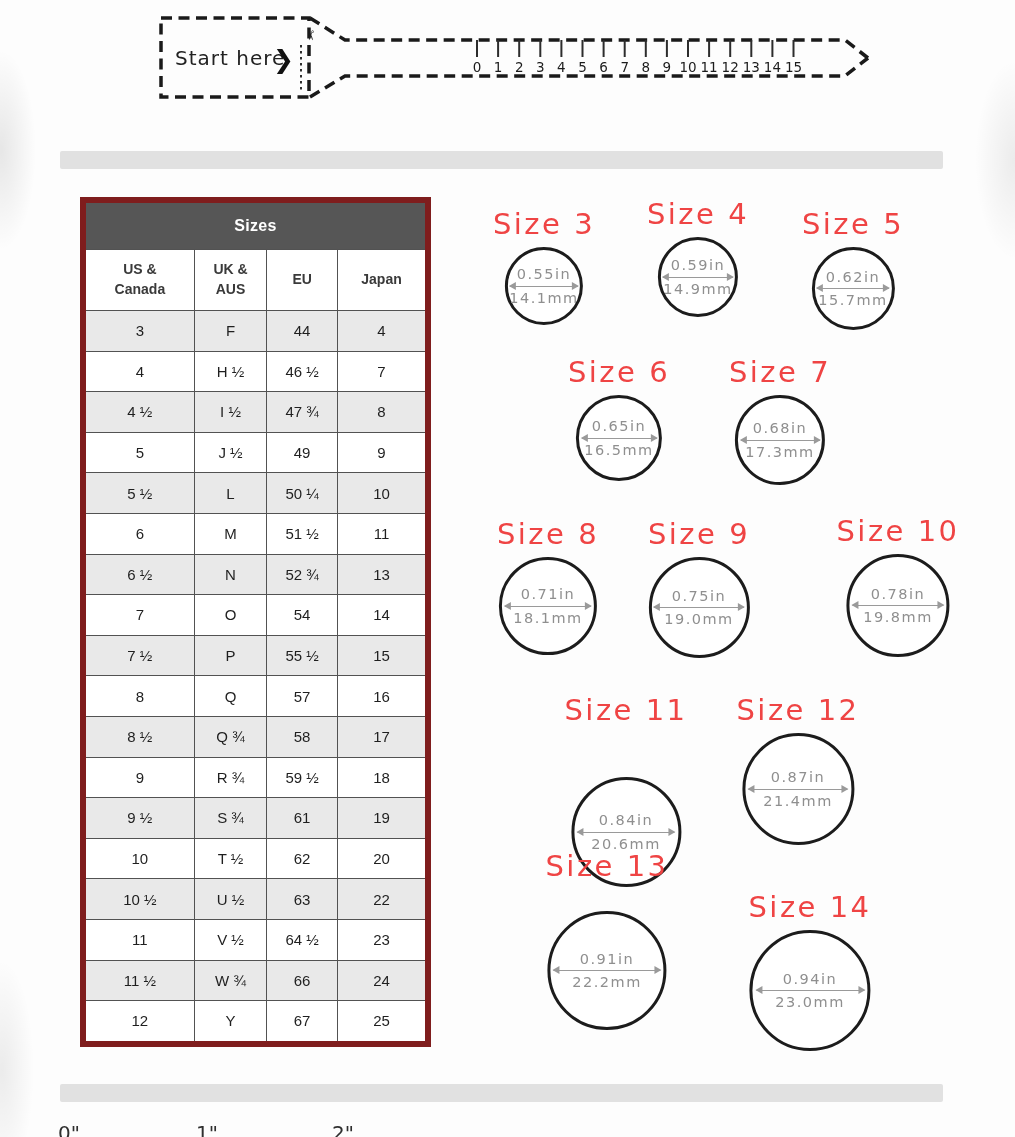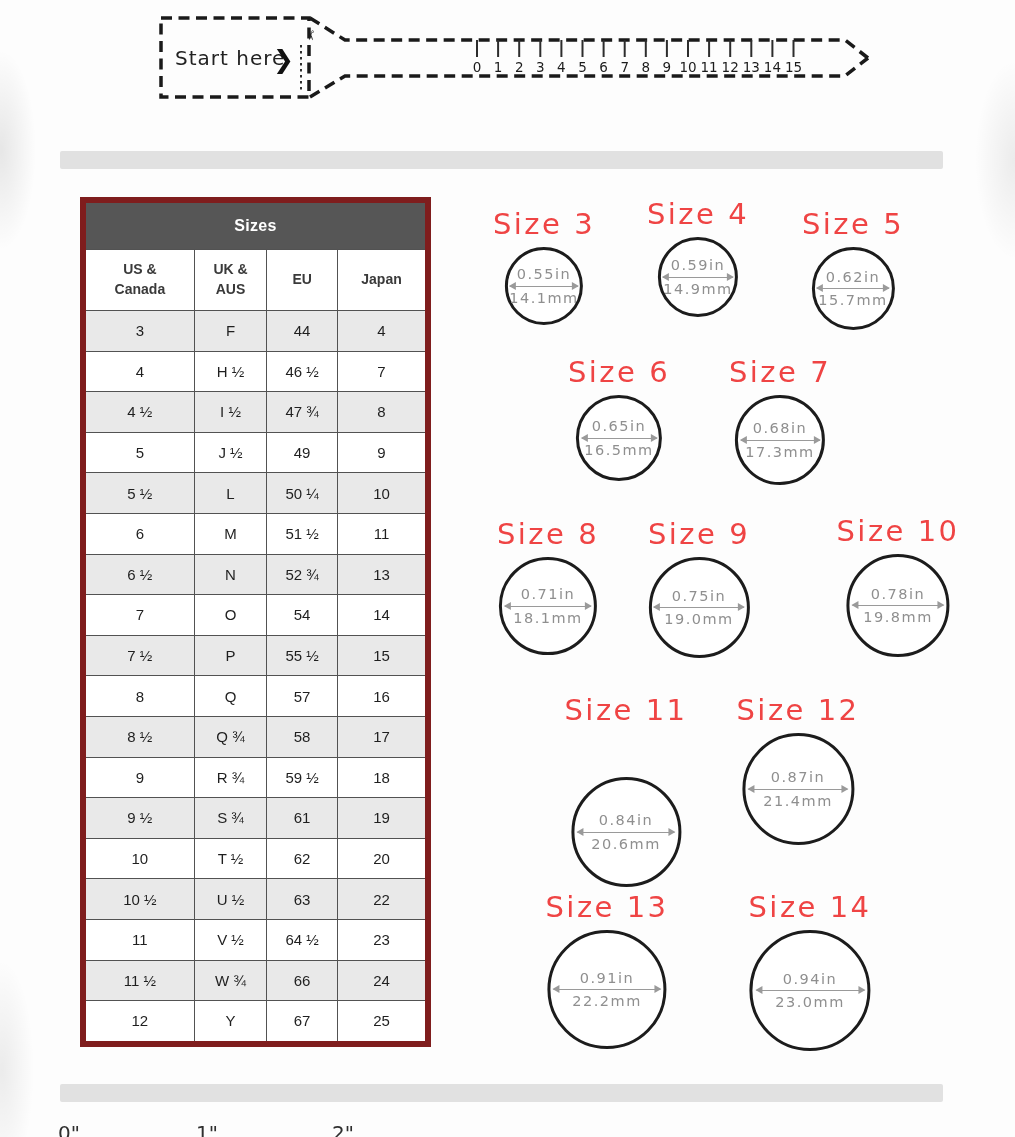--- a/index.html
+++ b/index.html
@@ -353,21 +353,21 @@
     <div class="ring-group" style="left: 798px; top: 693px; justify-content: flex-end;">
       <div class="ring-label">Size 12</div>
       <div class="ring-circle" style="width: 112px; height: 112px;">
         <div class="ring-inner">
           <div class="dim-text">0.87in</div>
           <div class="dim-arrow"></div>
           <div class="dim-text">21.4mm</div>
         </div>
       </div>
     </div>
-    <div class="ring-group" style="left: 607px; top: 890px;">
+    <div class="ring-group" style="left: 607px; top: 849px; gap: 22px;">
       <div class="ring-label">Size 13</div>
       <div class="ring-circle" style="width: 119px; height: 119px;">
         <div class="ring-inner">
           <div class="dim-text">0.91in</div>
           <div class="dim-arrow"></div>
           <div class="dim-text">22.2mm</div>
         </div>
       </div>
     </div>
     <div class="ring-group" style="left: 810px; top: 890px;">

